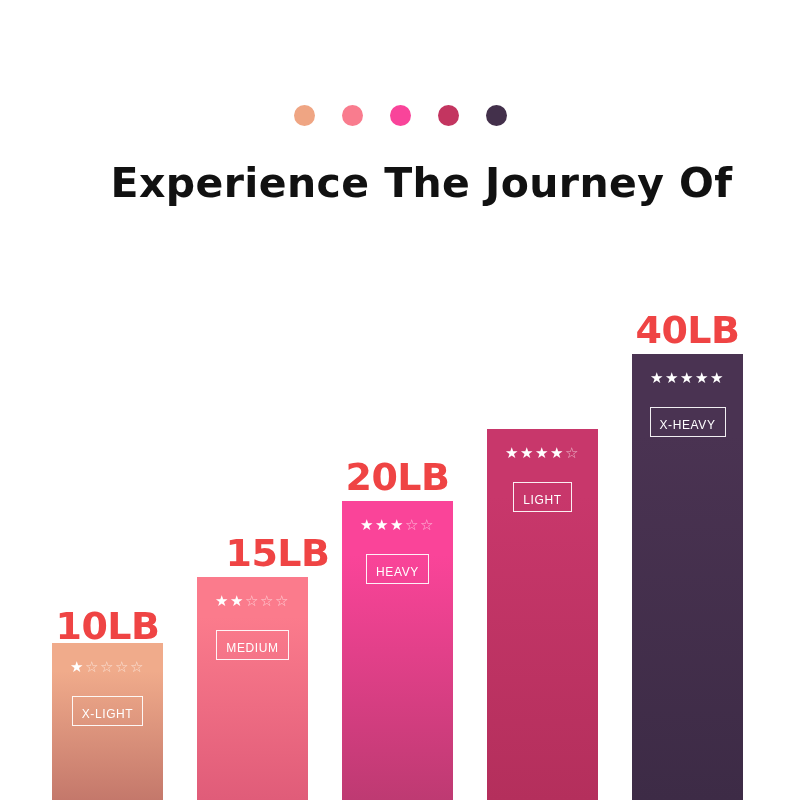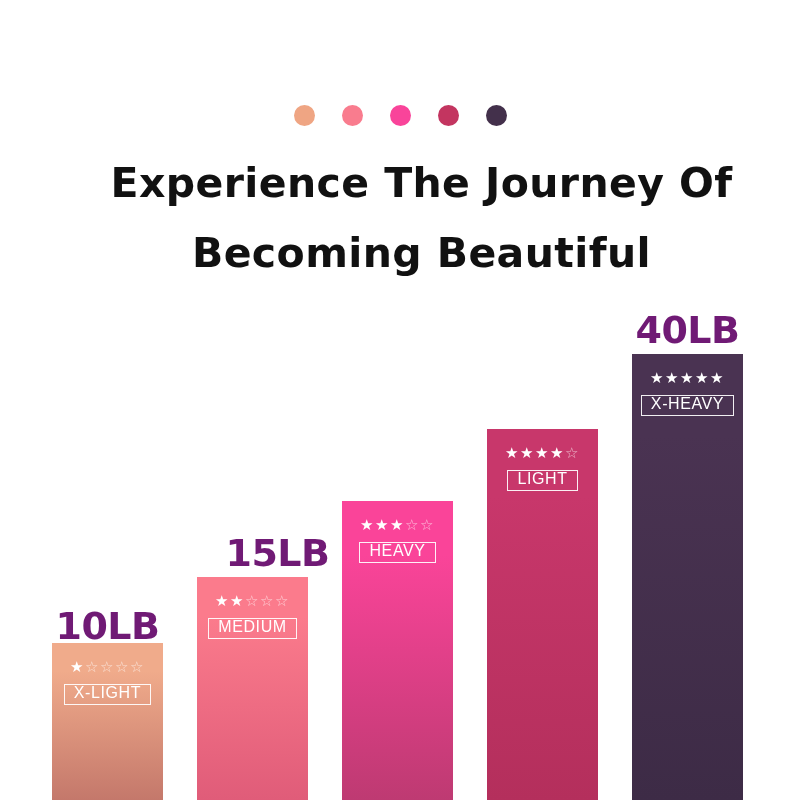--- a/index.html
+++ b/index.html
@@ -76,21 +76,21 @@
 
   .bar-weight {
     position: absolute;
     left: 0;
     width: 100%;
     text-align: center;
     font-family: "DejaVu Sans", "Liberation Sans", sans-serif;
     font-weight: bold;
     font-size: 38px;
     line-height: 44px;
-    color: #701a75;
+    color: #ef4444;
     letter-spacing: -0.5px;
   }
 
   .bar {
     position: absolute;
     left: 0;
     bottom: 0;
     width: 100%;
   }
 
@@ -109,47 +109,46 @@
     font-size: 15px;
     line-height: 15px;
     letter-spacing: 1.5px;
     color: #ffffff;
     white-space: nowrap;
     font-family: "DejaVu Sans", sans-serif;
   }
   .stars .star-empty { opacity: 0.62; }
 
   .level-badge {
-    margin-top: 9px;
+    margin-top: 21px;
     border: 1.6px solid rgba(255,255,255,0.92);
     color: #ffffff;
     font-family: "Liberation Sans", sans-serif;
-    font-size: 16px;
+    font-size: 12px;
     line-height: 12px;
     letter-spacing: 0.6px;
-    padding: 2px 9px 5px 9px;
+    padding: 11px 9px 5px 9px;
     white-space: nowrap;
   }
 </style>
 </head>
 <body>
 
 <div id="page">
 
   <div class="dot-row">
       <span class="dot" style="background: rgb(239, 165, 131);"></span>
       <span class="dot" style="background: rgb(249, 124, 142);"></span>
       <span class="dot" style="background: rgb(249, 68, 154);"></span>
       <span class="dot" style="background: rgb(195, 53, 96);"></span>
       <span class="dot" style="background: rgb(67, 48, 75);"></span>
     </div>
 
   <div class="heading">
     <span class="line">Experience The Journey Of</span>
-    <span class="line">Becoming Beautiful</span>
   </div>
 
   <div class="chart">
       <div class="bar-group" style="left: 52px; width: 111px; height: 203px;">
         <div class="bar-weight" style="bottom: 152px;">10LB</div>
         <div class="bar" style="height: 157px; background: linear-gradient(rgb(240, 171, 139) 0%, rgb(240, 171, 139) 18%, rgb(196, 120, 107) 100%);">
           <div class="bar-inner">
             <div class="stars"><span class="star-filled">★</span><span class="star-empty">☆</span><span class="star-empty">☆</span><span class="star-empty">☆</span><span class="star-empty">☆</span></div>
             <div class="level-badge">X-LIGHT</div>
           </div>
@@ -158,20 +157,21 @@
       <div class="bar-group" style="left: 197px; width: 111px; height: 269px;">
         <div class="bar-weight" style="bottom: 225px; margin-left: 25px;">15LB</div>
         <div class="bar" style="height: 223px; background: linear-gradient(rgb(251, 123, 140) 0%, rgb(251, 123, 140) 18%, rgb(224, 92, 121) 100%);">
           <div class="bar-inner">
             <div class="stars"><span class="star-filled">★</span><span class="star-filled">★</span><span class="star-empty">☆</span><span class="star-empty">☆</span><span class="star-empty">☆</span></div>
             <div class="level-badge">MEDIUM</div>
           </div>
         </div>
       </div>
       <div class="bar-group" style="left: 342px; width: 111px; height: 345px;">
+        <div class="bar-weight" style="bottom: 301px;">20LB</div>
         <div class="bar" style="height: 299px; background: linear-gradient(rgb(250, 68, 153) 0%, rgb(250, 68, 153) 18%, rgb(190, 58, 114) 100%);">
           <div class="bar-inner">
             <div class="stars"><span class="star-filled">★</span><span class="star-filled">★</span><span class="star-filled">★</span><span class="star-empty">☆</span><span class="star-empty">☆</span></div>
             <div class="level-badge">HEAVY</div>
           </div>
         </div>
       </div>
       <div class="bar-group" style="left: 487px; width: 111px; height: 417px;">
         <div class="bar" style="height: 371px; background: linear-gradient(rgb(200, 55, 107) 0%, rgb(200, 55, 107) 18%, rgb(180, 47, 92) 100%);">
           <div class="bar-inner">

